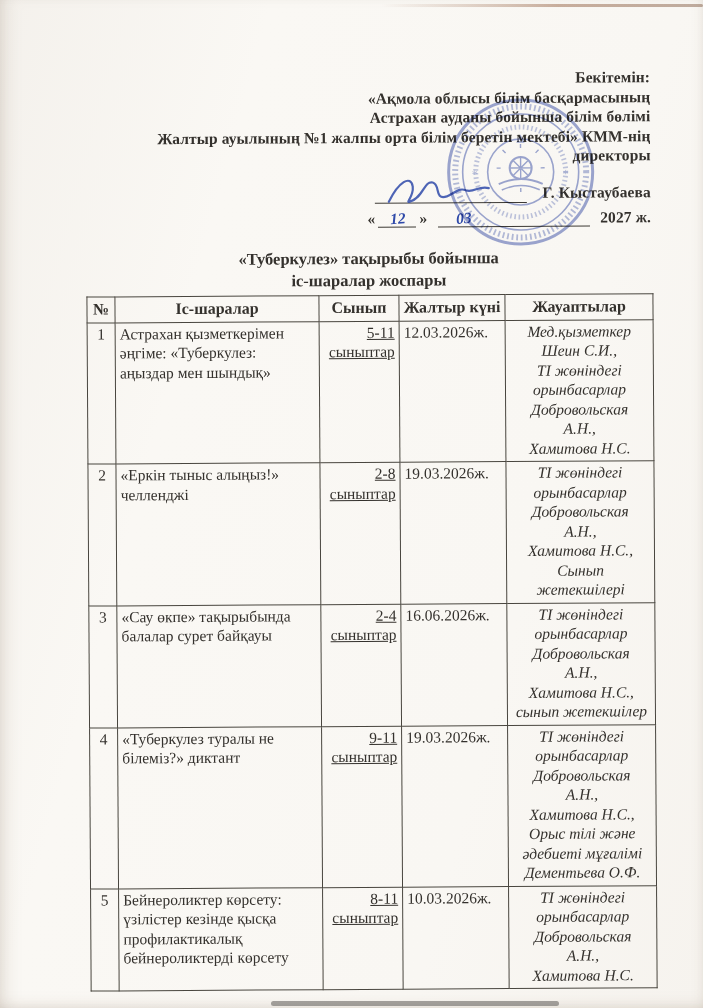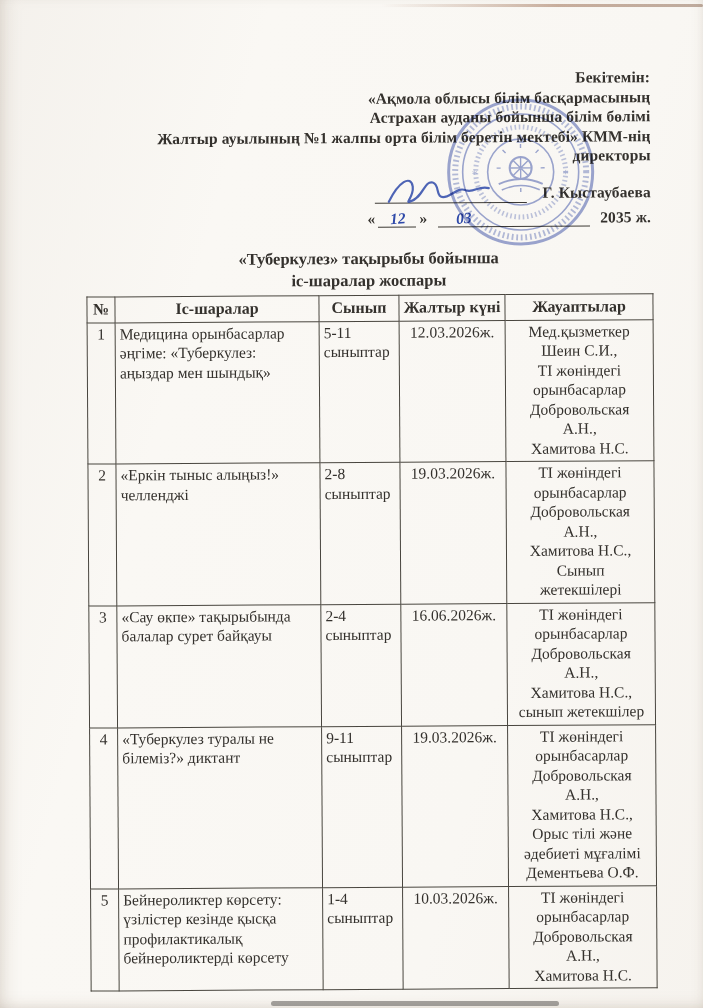--- a/index.html
+++ b/index.html
@@ -43,23 +43,23 @@
   table.plan {
     position:absolute; top:295px; left:88px; width:566px;
     border-collapse:collapse; table-layout:fixed; font-size:15.5px;
   }
   .plan th, .plan td {
     border:1.6px solid #49463f; padding:1px 4px 3px; vertical-align:top; line-height:19.5px;
   }
   .plan th { font-size:16px; text-align:center; font-weight:bold; padding:2px 2px 3px; }
   .c-num  { text-align:center; }
   .c-act  { text-align:left;  white-space:pre-line; }
-  .c-grade{ text-align:left; white-space:pre-line; }
-  .c-date { text-align:center; }
-  .c-resp { text-align:center; white-space:pre-line; }
+  .c-grade{ text-align:right; white-space:pre-line;text-decoration:underline; }
+  .c-date { }
+  .c-resp { text-align:center; white-space:pre-line;font-style:italic; }
 
   
   .stamp { position:absolute; left:437px; top:87px; width:172px; height:172px; opacity:.55; mix-blend-mode:multiply; pointer-events:none; }
 
   
   .artifact-top {
     position:absolute; top:4px; right:0; width:322px; height:2.5px; border-radius:2px;
     background:linear-gradient(to right, rgba(170,120,85,0), rgba(150,100,70,.5) 55%, rgba(120,80,55,.45));
   }
   .artifact-bottom {
@@ -87,21 +87,21 @@
           </svg>
         </span>
         <span>Г. Кыстаубаева</span>
       </div>
 
       <div class="date-row">
         <span class="q">«</span>
         <span class="u-day"><span class="hand">12</span></span>
         <span class="q">»</span>
         <span class="u-month"><span class="hand">03</span></span>
-        <span>2035 ж.</span>
+        <span>2027 ж.</span>
       </div>
     </div>
 
     <svg class="stamp" viewBox="0 0 172 172">
       <g stroke="#4a5dab" fill="none">
         <circle cx="86" cy="86" r="72" stroke-width="3"></circle>
         <circle cx="86" cy="86" r="58" stroke-width="1.6"></circle>
         <circle cx="86" cy="86" r="33" stroke-width="1.6"></circle>
         <circle cx="86" cy="86" r="65.5" stroke-width="6" stroke-dasharray="1.8 2.8" opacity=".75"></circle>
         <circle cx="86" cy="86" r="45" stroke-width="5" stroke-dasharray="1.6 2.6" opacity=".65"></circle>
@@ -137,21 +137,21 @@
           <th>№</th>
           <th>Іс-шаралар</th>
           <th>Сынып</th>
           <th>Жалтыр күні</th>
           <th>Жауаптылар</th>
         </tr>
       </thead>
       <tbody>
         <tr>
           <td class="c-num">1</td>
-          <td class="c-act">Медицина орынбасарлар
+          <td class="c-act">Астрахан қызметкерімен
 әңгіме: «Туберкулез:
 аңыздар мен шындық»</td>
           <td class="c-grade">5-11
 сыныптар</td>
           <td class="c-date">12.03.2026ж.</td>
           <td class="c-resp">Мед.қызметкер
 Шеин С.И.,
 ТІ жөніндегі
 орынбасарлар
 Добровольская
@@ -202,21 +202,21 @@
 Орыс тілі және
 әдебиеті мұғалімі
 Дементьева О.Ф.</td>
         </tr>
         <tr>
           <td class="c-num">5</td>
           <td class="c-act">Бейнероликтер көрсету:
 үзілістер кезінде қысқа
 профилактикалық
 бейнероликтерді көрсету</td>
-          <td class="c-grade">1-4
+          <td class="c-grade">8-11
 сыныптар</td>
           <td class="c-date">10.03.2026ж.</td>
           <td class="c-resp">ТІ жөніндегі
 орынбасарлар
 Добровольская
 А.Н.,
 Хамитова Н.С.</td>
         </tr>
       </tbody>
     </table>

